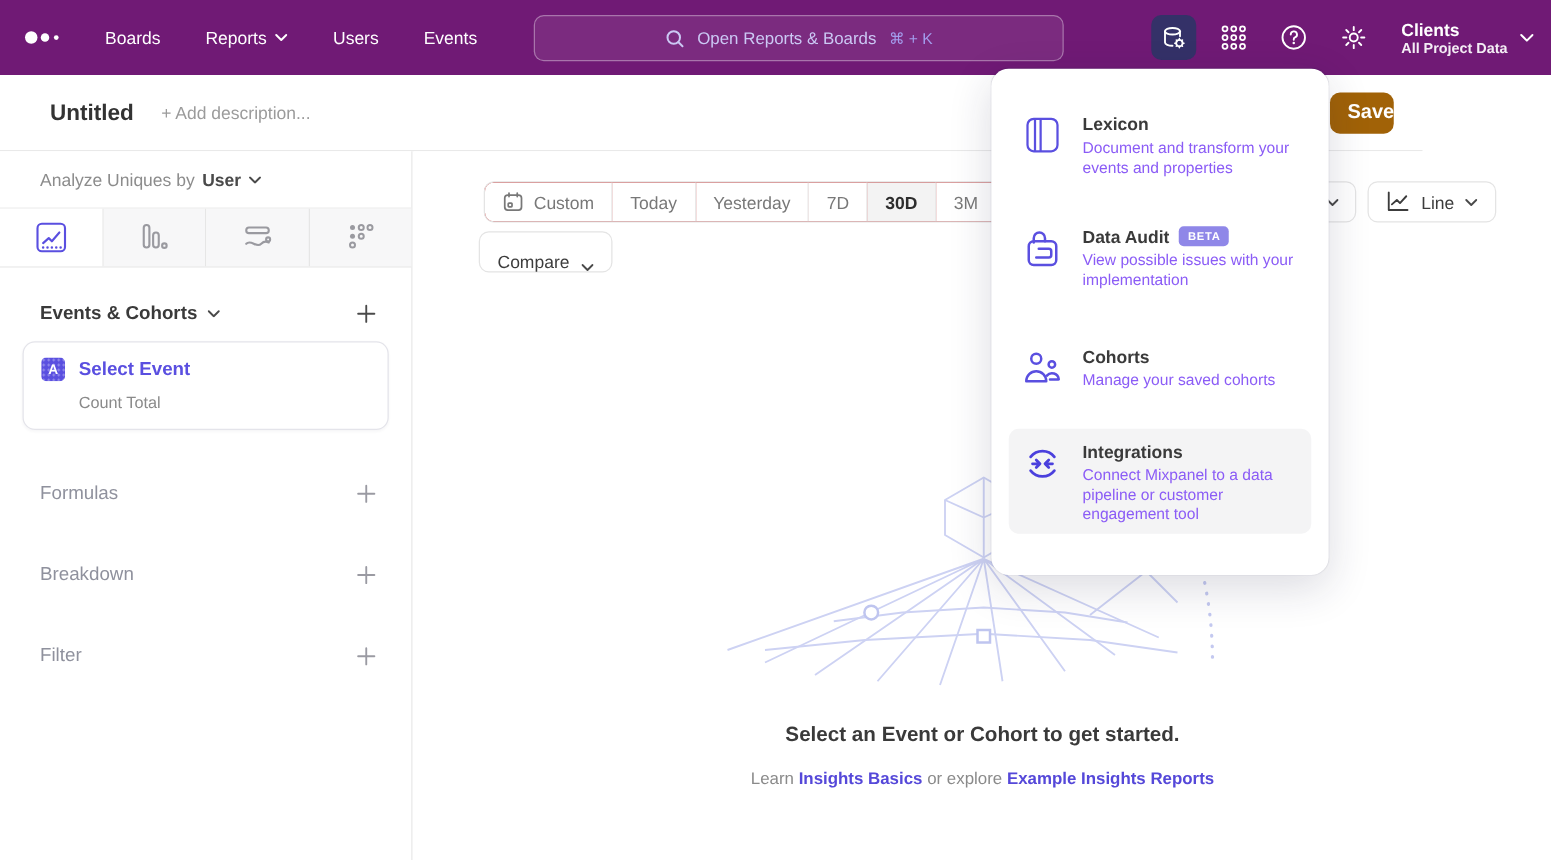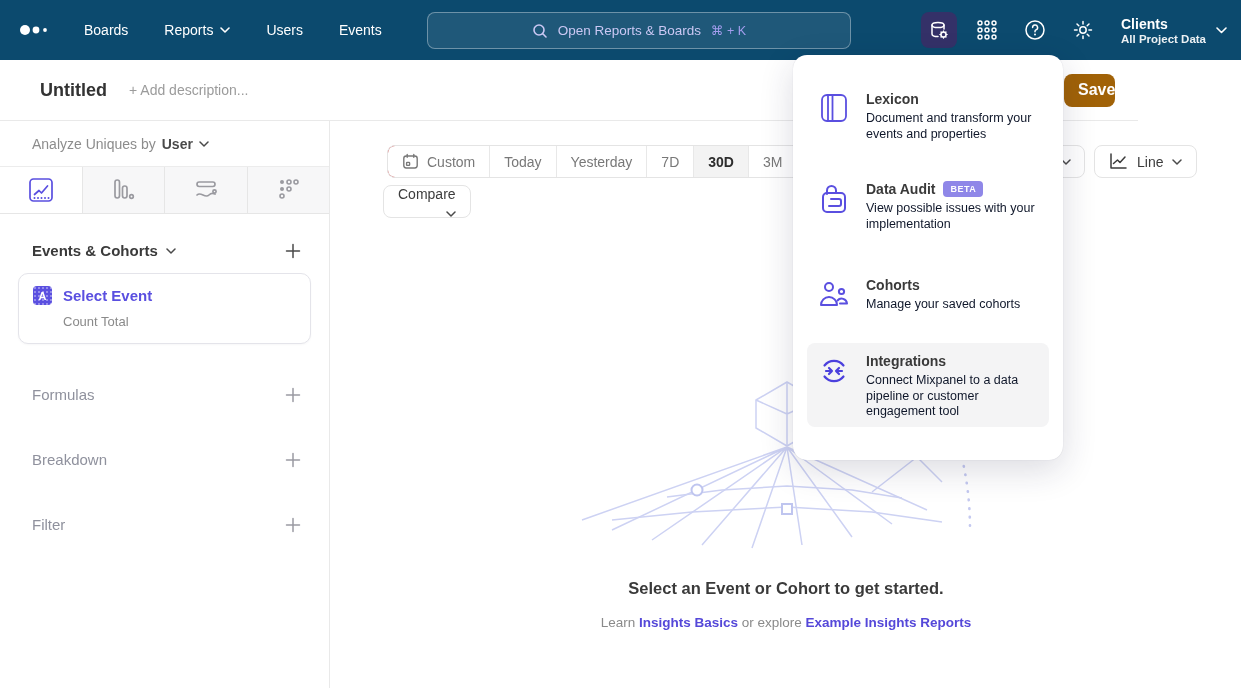--- a/index.html
+++ b/index.html
@@ -5,21 +5,21 @@
   * { margin:0; padding:0; box-sizing:border-box; }
   html,body { width:1241px; height:688px; }
   body {
     font-family:"Liberation Sans","DejaVu Sans",sans-serif;
     background:#fff; color:#3a3a3a; overflow:hidden; position:relative;
   }
   .stage { position:absolute; inset:0; width:1241px; height:688px; overflow:hidden; }
 
   
   .navbar { position:absolute; left:0; top:0; width:1241px; height:60px;
-    background:#0c4a6e; display:flex; align-items:center; z-index:10; }
+    background:#701a75; display:flex; align-items:center; z-index:10; }
   .logo { width:40px; margin-left:18px; display:flex; align-items:center; gap:4px; }
   .nav-links { display:flex; align-items:center; gap:36px; margin-left:26px; }
   .nav-link { color:#fff; font-size:14px; font-weight:500; display:flex; align-items:center; gap:7px; cursor:pointer; background:none; border:none; font-family:inherit; }
   .searchbar { position:absolute; left:427px; top:12px; width:424px; height:37px;
     background:rgba(255,255,255,0.08); border:1px solid rgba(255,255,255,0.35);
     border-radius:8px; display:flex; align-items:center; justify-content:center; gap:10px;
     color:#cbc8f4; font-size:13.5px; cursor:pointer; }
   .searchbar .shortcut { color:#a39ded; font-size:12.5px; }
   .nav-right { position:absolute; right:14px; top:0; height:60px; display:flex; align-items:center; gap:12px; }
   .icon-btn { width:36px; height:36px; border-radius:8px; border:none; background:transparent;
@@ -66,21 +66,21 @@
 
   
   .main { position:absolute; left:331px; top:121px; right:0; bottom:0; background:#fff; }
   .seg { position:absolute; left:56px; top:24px; height:33px; display:flex; align-items:center;
     border:1px solid #e4e4e4; border-radius:8px; background:#b91c1c; overflow:hidden; }
   .seg-item { height:100%; display:flex; align-items:center; justify-content:center; gap:8px; padding:0 14px;
     font-size:14px; color:#787878; background:#fff; border:none; border-right:1px solid #e8e8e8; cursor:pointer; font-family:inherit; }
   .seg-item:last-child { border-right:none; }
   .seg-item.selected { background:#f3f3f3; color:#2d2d2d; font-weight:600; }
   .compare-btn { position:absolute; left:52px; top:64px; height:33px; padding:0 14px; display:flex; align-items:flex-end; gap:9px;
-    border:1px solid #e4e4e4; border-radius:8px; background:#fff; font-size:14px; font-weight:500; color:#3c3c3c; cursor:pointer; font-family:inherit;flex-direction:column; }
+    border:1px solid #e4e4e4; border-radius:8px; background:#fff; font-size:14px; font-weight:500; color:#3c3c3c; cursor:pointer; font-family:inherit; }
   .hidden-dd { position:absolute; left:664px; top:24px; width:90px; height:33px; border:1px solid #e4e4e4; border-radius:8px;
     background:#fff; display:flex; align-items:center; justify-content:flex-end; padding-right:13px; cursor:pointer; }
   .line-btn { position:absolute; left:763px; top:24px; height:33px; padding:0 14px; display:flex; align-items:center; gap:9px;
     border:1px solid #e4e4e4; border-radius:8px; background:#fff; font-size:14px; font-weight:500; color:#3c3c3c; cursor:pointer; font-family:inherit; }
 
   .wireframe { position:absolute; left:241px; top:251px; pointer-events:none; }
   .empty-state { position:absolute; left:0; right:0; top:458px; text-align:center; }
   .empty-heading { font-size:16.5px; font-weight:700; color:#3a3a3a; }
   .empty-links { margin-top:17px; font-size:13.5px; color:#8a8a8a; }
   .empty-links a { color:#5548d9; font-weight:700; text-decoration:none; cursor:pointer; }
@@ -88,21 +88,21 @@
   
   .popover { position:absolute; left:793px; top:55px; width:270px; height:405px; background:#fff;
     border-radius:14px; box-shadow:0 10px 34px rgba(30,30,70,0.16), 0 0 1px rgba(30,30,70,0.2); z-index:40;padding-left:32px; }
   .menu-item { position:absolute; left:14px; right:14px; display:flex; gap:14px; padding:10px 9px; border-radius:8px; cursor:pointer; }
   .menu-item.hl { background:#f4f4f5; }
   .mi-icon { flex:0 0 36px; display:flex; justify-content:center; padding-top:2px; }
   .mi-title-row { display:flex; align-items:center; gap:8px; }
   .mi-title { font-size:14px; font-weight:700; color:#3a3a3a; }
   .mi-badge { background:#8f87e8; color:#fff; font-size:9px; font-weight:700; letter-spacing:.5px;
     padding:3px 7px; border-radius:4px; }
-  .mi-desc { margin-top:4px; font-size:12.5px; line-height:15.5px; color:#0f172a; max-width:176px; }
+  .mi-desc { margin-top:4px; font-size:12.5px; line-height:15.5px; color:#8b5cf6; max-width:176px; }
 
   svg { display:block; }
 </style>
 </head>
 <body>
 
 <div class="stage">
 
   <div class="navbar">
     <div class="logo">

